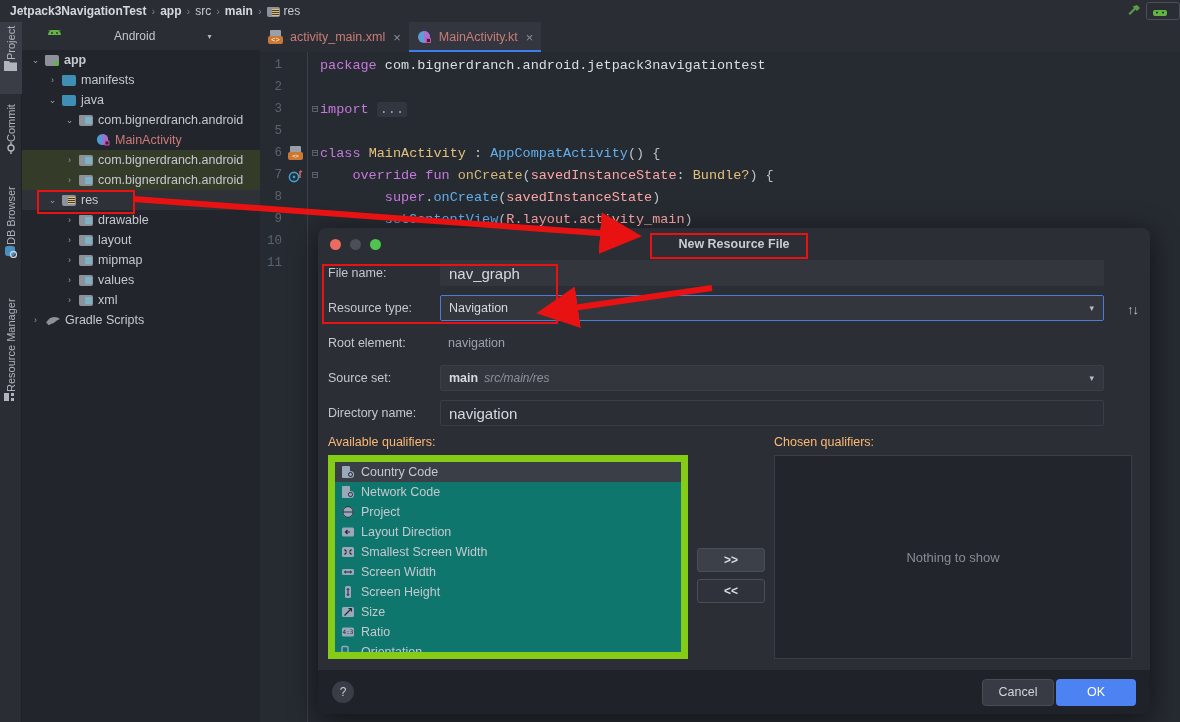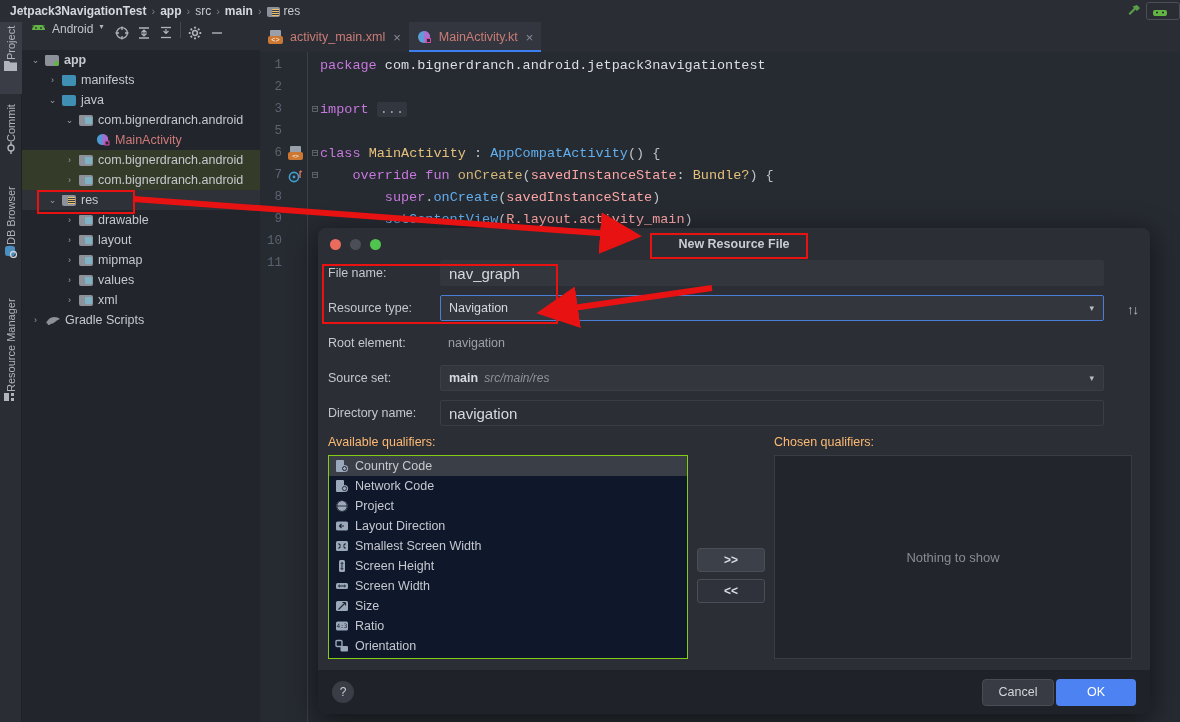--- a/index.html
+++ b/index.html
@@ -43,21 +43,21 @@
     writing-mode: vertical-rl; transform: rotate(180deg);
     font-size: 11px; color: #b0b4bc; white-space: nowrap;
     display: flex; align-items: center; justify-content: flex-end;
     padding-bottom: 4px;
   }
   .vtool.active { background: #3a3d45; }
   .vtool .vico { margin-top: 5px; transform: rotate(180deg); display:inline-block; }
 
   
   .projpanel { position: absolute; left: 22px; top: 22px; width: 238px; height: 700px; background: #22252c; }
-  .projhead { height: 28px; display: flex; align-items: flex-start; background: #2b2d34; padding-left: 8px; }
+  .projhead { height: 28px; display: flex; align-items: center; background: #2b2d34; padding-left: 24px; gap: 46px; }
   .projhead .ph-label { font-size: 12px; color: #c2c5cc; margin-left: 5px; }
   .ph-caret { margin-left: 6px; color: #b0b4bc; font-size: 8px; }
   .ph-ico { width: 22px; height: 22px; display: flex; align-items: center; justify-content: center; color: #b0b4bc; }
   .ph-sep { width:1px; height:16px; background:#44474f; margin:0 3px;}
 
   .tree { position: absolute; left: 0; top: 28px; width: 238px; font-size: 12.5px; color: #c5c8cf; }
   .trow { height: 20px; display: flex; align-items: center; white-space: nowrap; position: relative; }
   .trow.green { background: #343b28; }
   .trow.sel { background: #2e3138; }
   .arrow { width: 11px; text-align: center; color: #9aa0aa; font-size: 9px; flex: 0 0 11px; }
@@ -131,21 +131,21 @@
   .fcombo .caret { position: absolute; right: 9px; color: #b9bcc3; font-size: 9px; }
   .fcombo .subtle { color: #8d929b; font-style: italic; margin-left: 6px; font-size: 12px; }
   .fcombo .bold { font-weight: bold; }
   .sortbtn { position: absolute; right: 12px; top: 42px; font-size: 13px; color: #c5c8cf; letter-spacing: -1px; }
 
   .quals { display: flex; margin-top: 4px; }
   .qcol-l { width: 360px; }
   .qcol-mid { width: 86px; display: flex; flex-direction: column; align-items: center; justify-content: center; gap: 7px; padding-top: 56px; }
   .qcol-r { width: 358px; }
   .qlabel { font-size: 12.5px; color: #fdba74; margin-bottom: 6px; }
-  .qlist { height: 204px; background: #0f172a; border: 1px solid #84cc16; overflow: hidden; }
+  .qlist { height: 204px; background: #0f766e; border: 7px solid #84cc16; overflow: hidden; }
   .qitem { height: 20px; display: flex; align-items: center; padding-left: 6px; font-size: 12.5px; color: #c5c8cf; gap: 6px; }
   .qitem.sel { background: #3a3e46; }
   .qico { width: 14px; height: 14px; flex: 0 0 14px; position: relative; }
   .arrbtn { width: 68px; height: 24px; border-radius: 3px; background: #3c4049; border: 1px solid #4a4e57; color: #d9dce2; font-size: 12px; font-weight: bold; display:flex;align-items:center;justify-content:center; }
   .arrbtn.sec { background: #2f323a; }
   .qbox-empty { height: 204px; background: #22252c; border: 1px solid #3a3d45; display: flex; align-items: center; justify-content: center; color: #878c95; font-size: 13px; }
 
   .dlg-foot { position: absolute; left: 0; bottom: 0; width: 832px; height: 44px; background: #1f2229; display: flex; align-items: center; }
   .helpbtn { width: 22px; height: 22px; border-radius: 50%; background: #3a3d45; color: #c9ccd3; font-size: 12px; display: flex; align-items: center; justify-content: center; margin-left: 14px; }
   .footbtns { margin-left: auto; margin-right: 14px; display: flex; gap: 2px; }
@@ -540,31 +540,31 @@
               </div>
               <div class="qitem">
                 <span class="qico"><svg width="14" height="14" viewBox="0 0 14 14">
                     <rect x="1" y="2" width="12" height="10" rx="1.5" fill="#9aa8bb"></rect>
                     <path d="M3.5 4.5 L5.5 6.5 M10.5 4.5 L8.5 6.5 M3.5 9.5 L5.5 7.5 M10.5 9.5 L8.5 7.5" stroke="#22252c" stroke-width="1.1"></path>
                   </svg></span>
                 <span>Smallest Screen Width</span>
               </div>
               <div class="qitem">
                 <span class="qico"><svg width="14" height="14" viewBox="0 0 14 14">
+                    <rect x="1" y="4" width="12" height="6" rx="1.5" fill="#9aa8bb"></rect>
+                    <path d="M3.5 7 H10.5 M4.8 5.8 L3.5 7 L4.8 8.2 M9.2 5.8 L10.5 7 L9.2 8.2" stroke="#22252c" stroke-width="1" fill="none"></path>
+                  </svg></span>
+                <span>Screen Width</span>
+              </div>
+              <div class="qitem">
+                <span class="qico"><svg width="14" height="14" viewBox="0 0 14 14">
                     <rect x="4" y="1" width="6" height="12" rx="1.5" fill="#9aa8bb"></rect>
                     <path d="M7 3.5 V10.5 M5.8 4.8 L7 3.5 L8.2 4.8 M5.8 9.2 L7 10.5 L8.2 9.2" stroke="#22252c" stroke-width="1" fill="none"></path>
                   </svg></span>
                 <span>Screen Height</span>
-              </div>
-              <div class="qitem">
-                <span class="qico"><svg width="14" height="14" viewBox="0 0 14 14">
-                    <rect x="1" y="4" width="12" height="6" rx="1.5" fill="#9aa8bb"></rect>
-                    <path d="M3.5 7 H10.5 M4.8 5.8 L3.5 7 L4.8 8.2 M9.2 5.8 L10.5 7 L9.2 8.2" stroke="#22252c" stroke-width="1" fill="none"></path>
-                  </svg></span>
-                <span>Screen Width</span>
               </div>
               <div class="qitem">
                 <span class="qico"><svg width="14" height="14" viewBox="0 0 14 14">
                     <rect x="1" y="2" width="12" height="10" rx="1.5" fill="#9aa8bb"></rect>
                     <path d="M3.5 10.5 L10.5 3.5 M10.5 3.5 H7.5 M10.5 3.5 V6.5" stroke="#22252c" stroke-width="1.1" fill="none"></path>
                   </svg></span>
                 <span>Size</span>
               </div>
               <div class="qitem">
                 <span class="qico"><svg width="14" height="14" viewBox="0 0 14 14">

